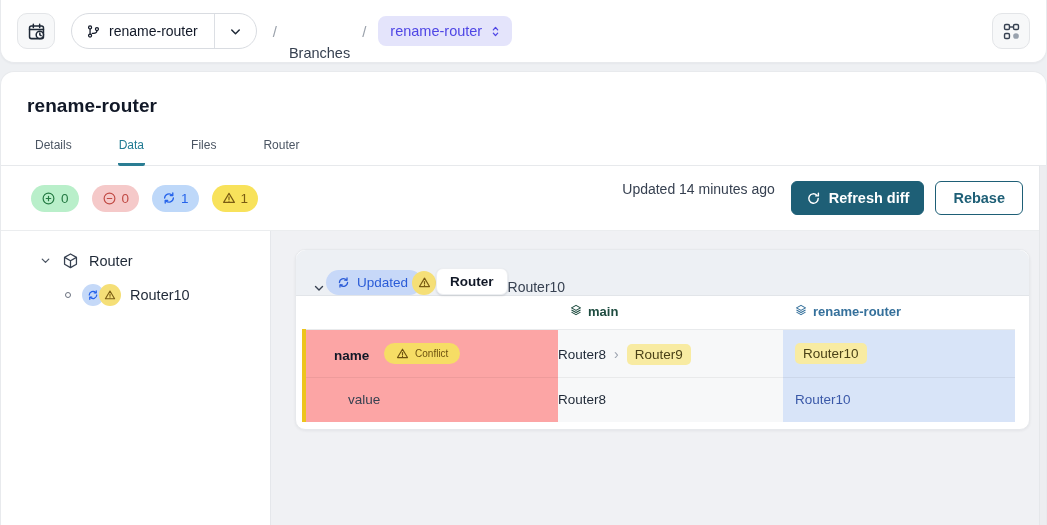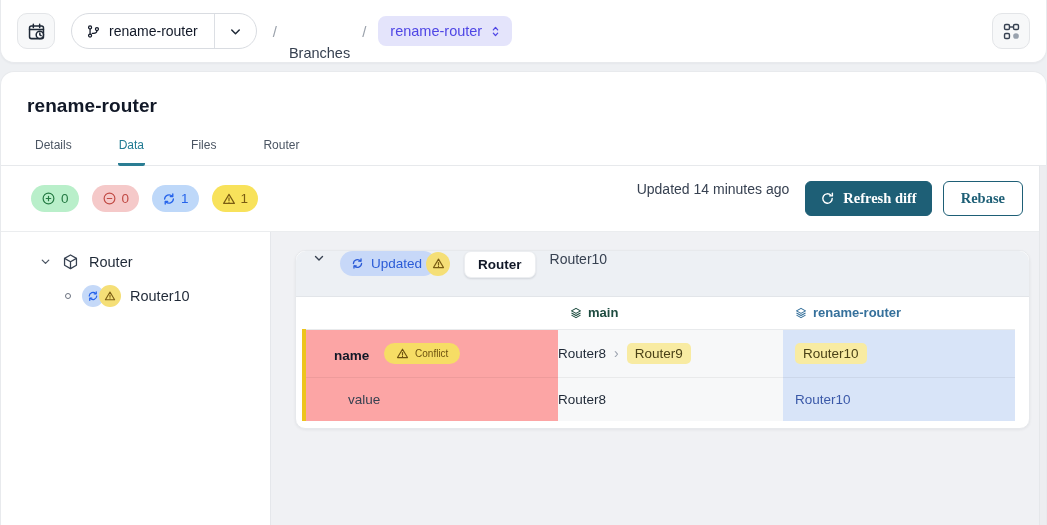--- a/index.html
+++ b/index.html
@@ -73,21 +73,21 @@
   .stat {
     height: 27px; padding: 0 10px; border-radius: 999px;
     display: inline-flex; align-items: center; gap: 5px; font-size: 13.5px; font-weight: 500;
   }
   .stat-added    { background: #b9efca; color: #257a43; }
   .stat-removed  { background: #f5c9c9; color: #c14b45; }
   .stat-updated  { background: #bed8f9; color: #2563eb; }
   .stat-conflict { background: #f8e25b; color: #7a5c13; }
   .toolbar-right { margin-left: auto; display: flex; gap: 11px; }
   .updated-text { font-size: 14px; color: #374151; margin-right: 5px; }
-  .btn { border-radius: 6px; font-size: 14.5px; font-weight: 600; cursor: pointer; font-family: Liberation Serif, serif; }
+  .btn { border-radius: 6px; font-size: 14.5px; font-weight: 600; cursor: pointer; font-family: Liberation Sans, sans-serif; }
   .btn-primary {
     background: #1e5f76; color: #fff; border: 1px solid #1e5f76;
     padding: 8px 14px; display: inline-flex; align-items: center; gap: 8px;
   }
   .btn-outline { background: #fff; color: #1e5f76; border: 1.5px solid #1e5f76; padding: 8px 17px; }
 
   
   .panels { flex: 1; display: flex; border-top: 1px solid #ebedef; min-height: 0; }
   .tree-panel { width: 270px; flex: 0 0 270px; background: #fff; border-right: 1px solid #e5e7eb; padding-top: 21px; }
   .tree-root { display: flex; align-items: center; gap: 10px; padding-left: 38px; font-size: 14.5px; color: #1f2937; cursor: pointer; }
@@ -95,21 +95,21 @@
   .bullet { width: 6px; height: 6px; border: 1.5px solid #6b7280; border-radius: 50%; }
   .badge-cluster { display: flex; align-items: center; margin-left: 11px; }
   .badge-circle { width: 22px; height: 22px; border-radius: 50%; display: flex; align-items: center; justify-content: center; }
   .badge-sync-bg { background: #c5d9f8; }
   .badge-conf-bg { background: #f5df77; margin-left: -5px; }
   .tree-child-label { margin-left: 9px; font-size: 14.5px; color: #1f2937; }
 
   .diff-panel { flex: 1; background: #f0f1f4; padding: 18px 16px 0 24px; min-width: 0; }
   .diff-card { background: #fff; border: 1px solid #e7e9ec; border-radius: 10px; box-shadow: 0 1px 3px rgba(16,24,40,.06); }
   .card-header {
-    height: 46px; display: flex; align-items: flex-start; gap: 14px;
+    height: 46px; display: flex; align-items: flex-end; 
     background: #edf0f4; border-bottom: 1px solid #e2e5e9;
     border-radius: 10px 10px 0 0; padding: 0 12px 0 16px;
   }
   .chev-btn { display: flex; align-items: center; cursor: pointer; }
   .updated-cluster { display: flex; align-items: center; }
   .pill-updated {
     background: #c7d8f8; color: #2a5bd7; font-size: 13.5px; font-weight: 500;
     padding: 5px 14px 5px 11px; border-radius: 999px;
     display: inline-flex; align-items: center; gap: 7px;
   }
@@ -118,21 +118,21 @@
     background: #fff; border: 1px solid #eceef1; border-radius: 7px;
     padding: 5px 13px; font-weight: 700; font-size: 13.5px; color: #111827;
     box-shadow: 0 1px 2px rgba(16,24,40,.12);
   }
   .card-title { font-size: 14px; color: #374151; }
 
   .table-wrap { padding: 0 14px 7px 6px; }
   table.diff { width: 100%; border-collapse: collapse; table-layout: fixed; }
   col.c-label { width: 254px; } col.c-base { width: 225px; }
   thead th { font-size: 13px; font-weight: 700; text-align: left; padding: 8px 12px 7px; border-bottom: 1px solid #e8eaec; }
-  th .hdr { display: inline-flex; align-items: center; gap: 6px; }
+  th .hdr { display: inline-flex; gap: 6px; }
   th.h-base { color: #1d4b3f; }
   th.h-branch { color: #35709b; }
   td { font-size: 13.5px; vertical-align: middle; }
   tr.r1 td { height: 48px; border-bottom: 1px solid rgba(0,0,0,.055); }
   tr.r2 td { height: 44px; }
   td.td-label { background: #fca5a5; border-left: 4px solid #edc41d; padding-left: 28px; }
   td.td-main  { background: #f7f8f9; color: #1f2937; }
   td.td-branch{ background: #d8e4f8; padding-left: 12px; color: #1f2937; }
   .field-name { font-weight: 700; color: #111827; }
   .field-plain { color: #374151; padding-left: 14px; }

